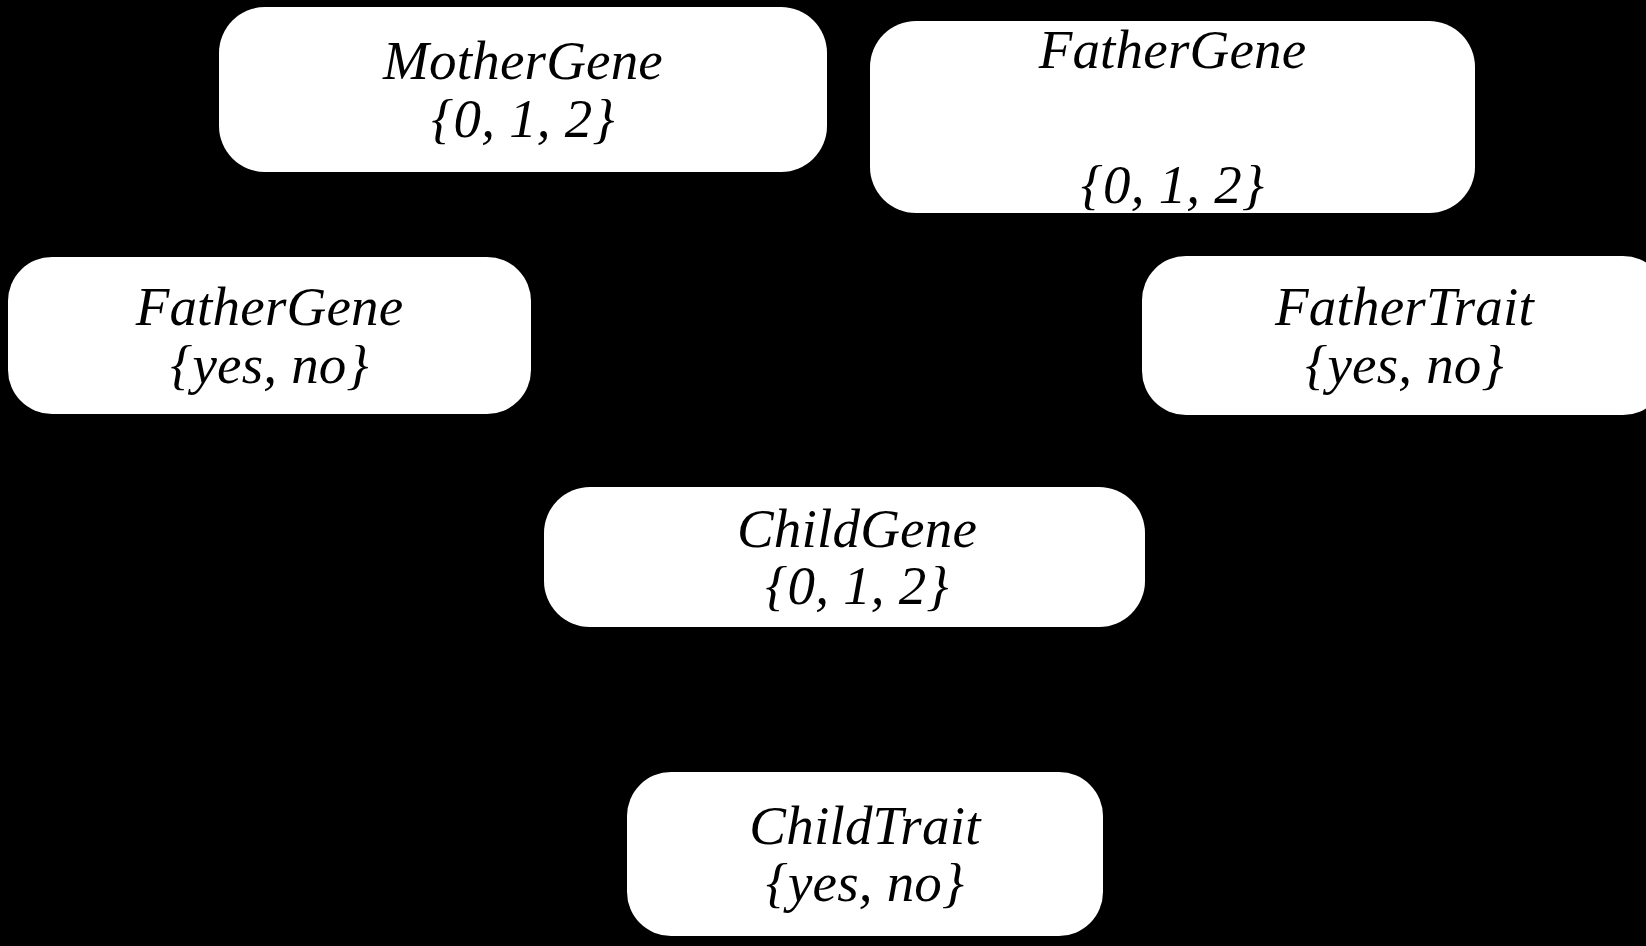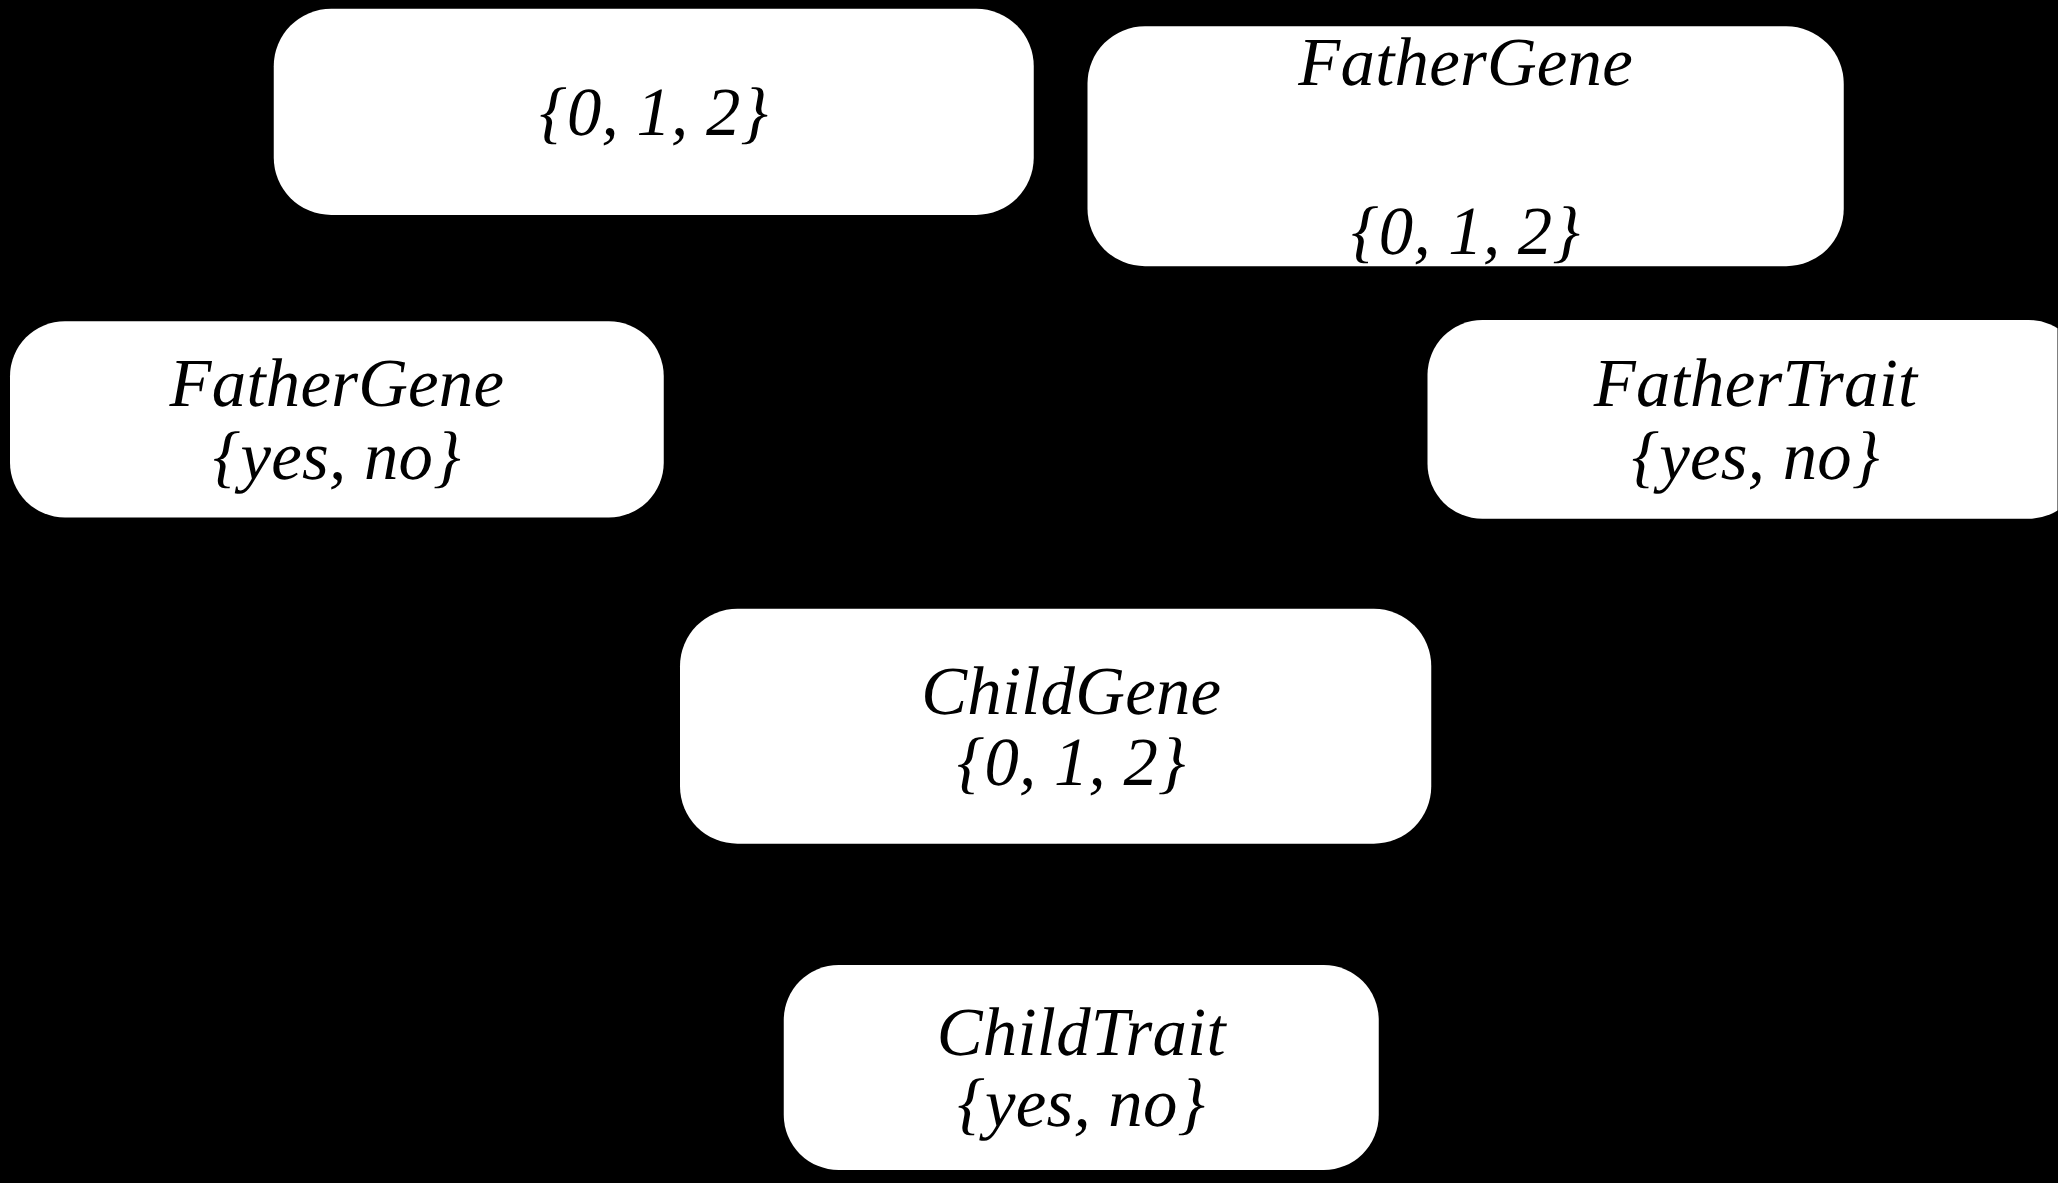--- a/index.html
+++ b/index.html
@@ -48,32 +48,33 @@
   .node .domain {
     font-size: 55px;
     font-style: italic;
   }
 
   
   #node-mother-gene  { left: 219px; top: 7px;   width: 608px; height: 165px; border-radius: 46px; }
   #node-father-gene  { left: 870px; top: 21px;   width: 605px; height: 192px; border-radius: 46px; justify-content: space-between; }
   #node-mother-trait { left: 8px;   top: 257px; width: 523px; height: 157px; border-radius: 44px; }
   #node-father-trait { left: 1142px;top: 256px; width: 525px; height: 159px; border-radius: 44px; }
-  #node-child-gene   { left: 544px; top: 487px; width: 601px; height: 188px; border-radius: 46px; padding-left: 25px; }
+  #node-child-gene   { left: 544px; top: 487px; width: 601px; height: 140px; border-radius: 46px; padding-left: 25px; }
   #node-child-trait  { left: 607px; top: 772px; width: 476px; height: 164px; border-radius: 44px; margin-left: 20px; }
 
   #node-child-gene .name { font-size: 55px; }
   #node-child-gene .domain { font-size: 55px; }
 </style>
 </head>
 <body>
 
 <div id="canvas">
 
   <div class="node" id="node-mother-gene">
+    <div class="line name">MotherGene</div>
     <div class="line domain">{0, 1, 2}</div>
   </div>
 
   <div class="node" id="node-father-gene">
     <div class="line name">FatherGene</div>
     <div class="line domain">{0, 1, 2}</div>
   </div>
 
   <div class="node" id="node-mother-trait">
     <div class="line name">FatherGene</div>

